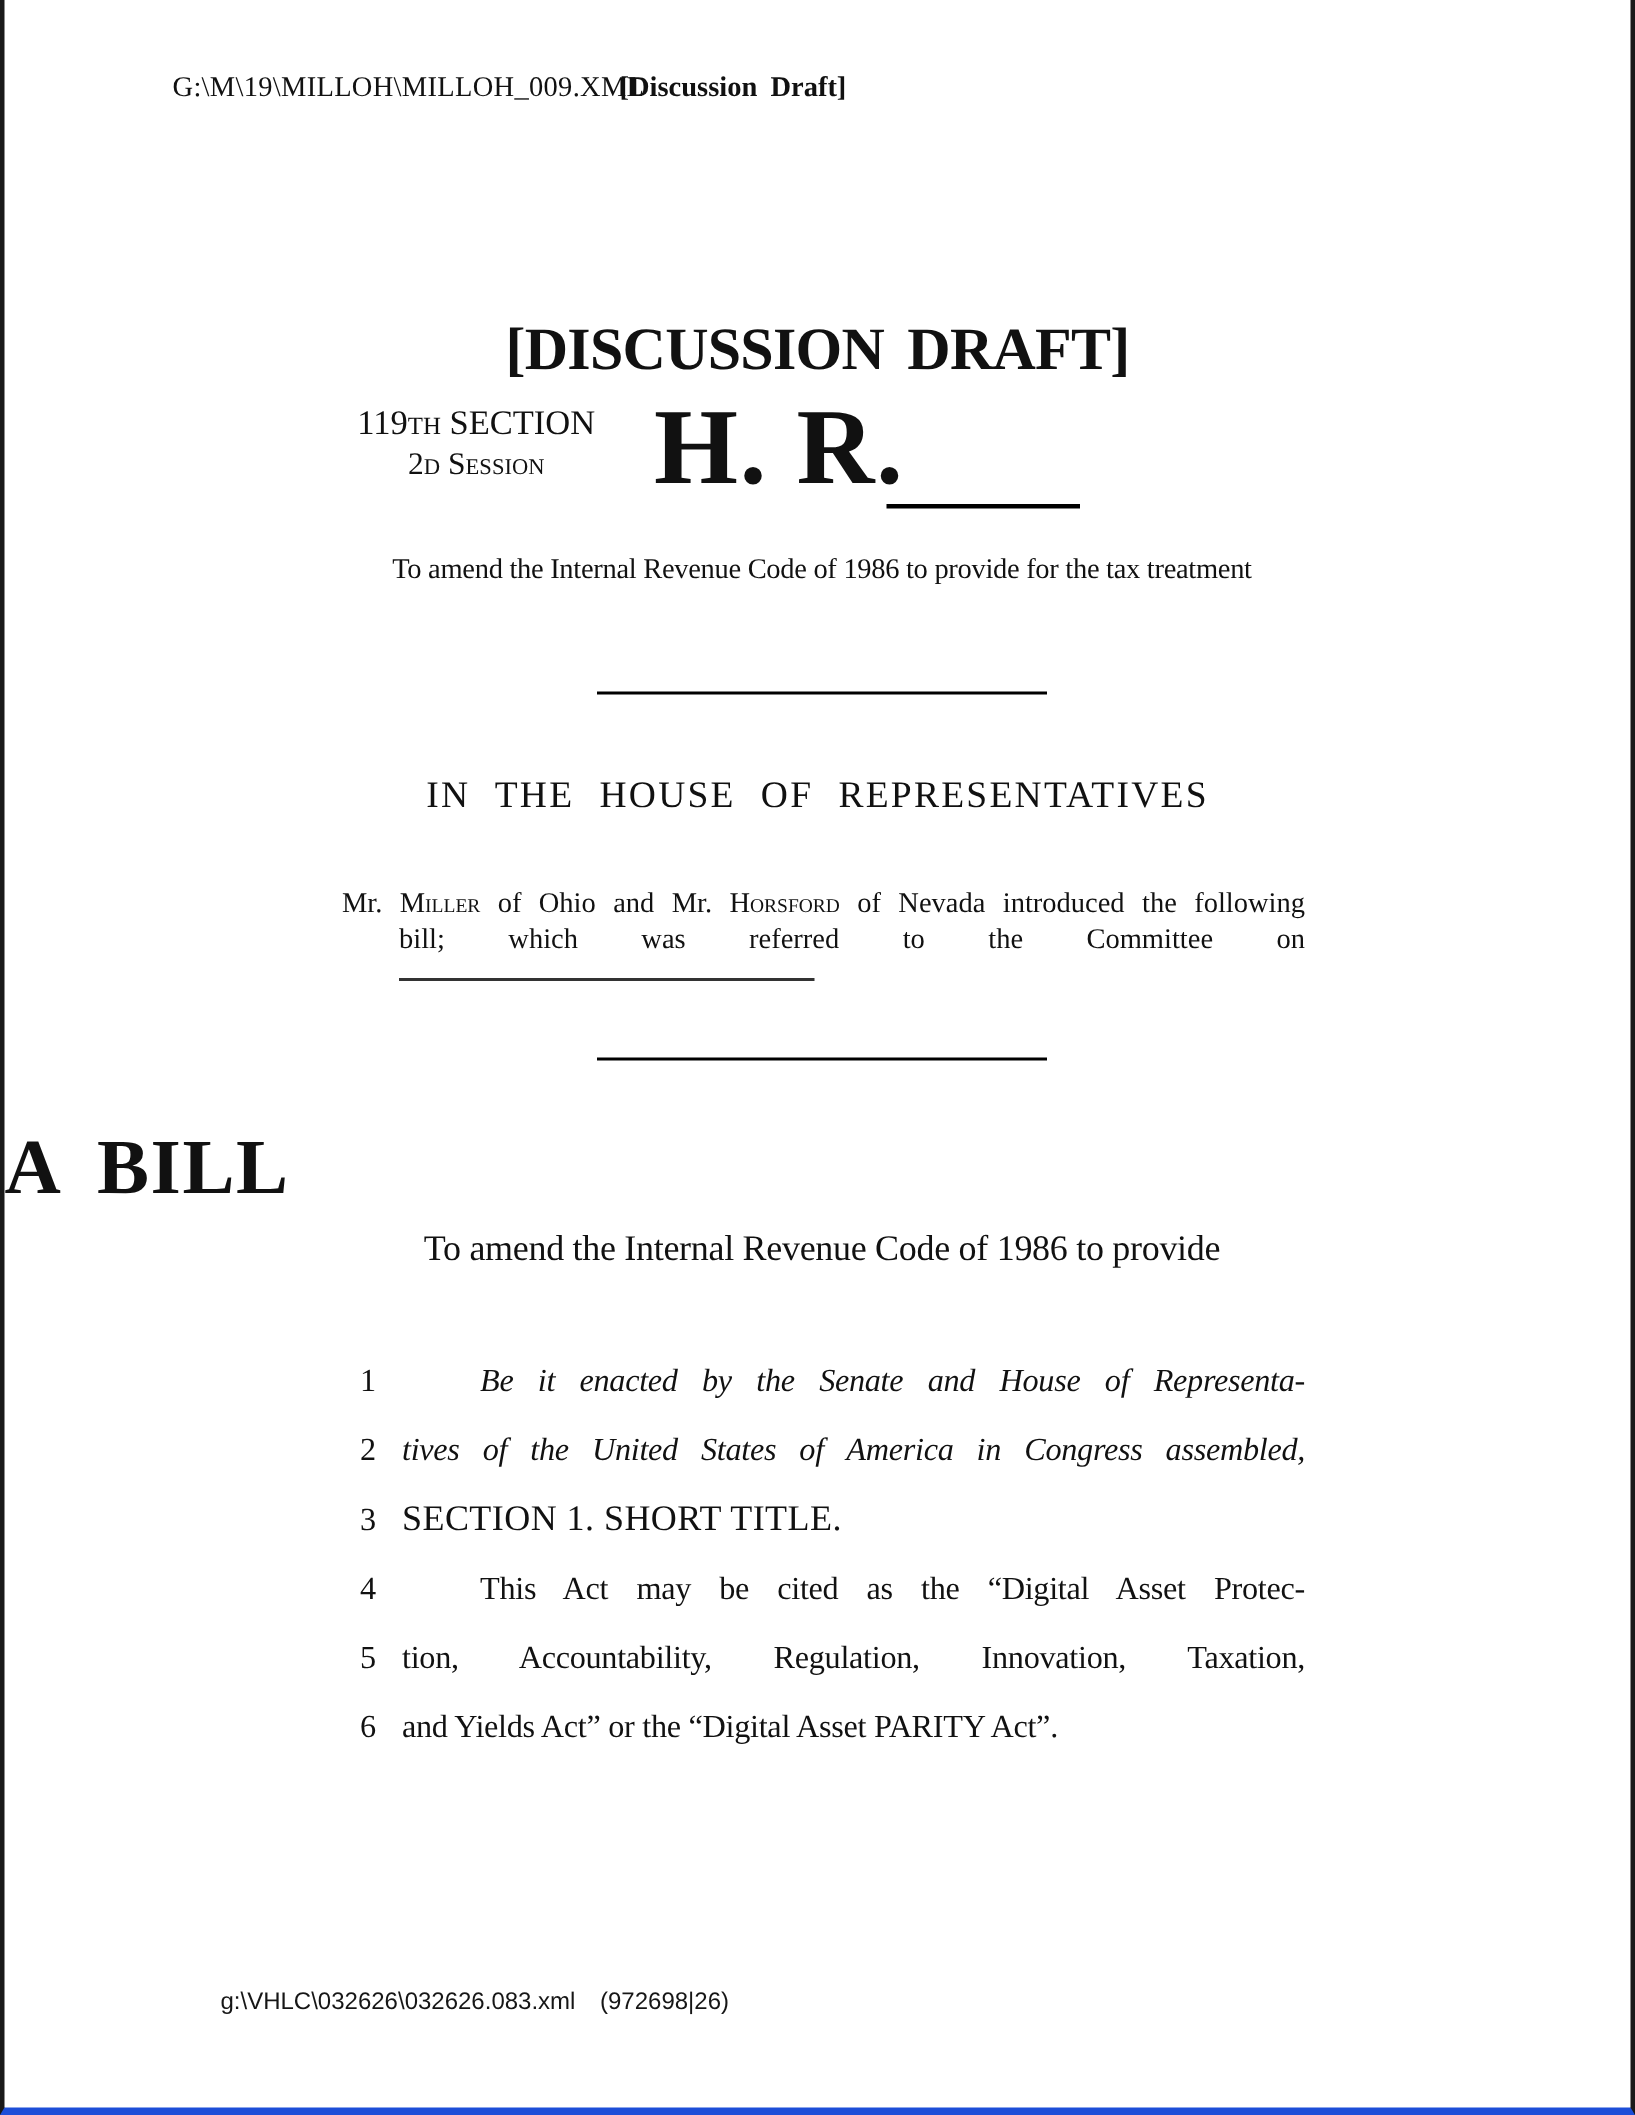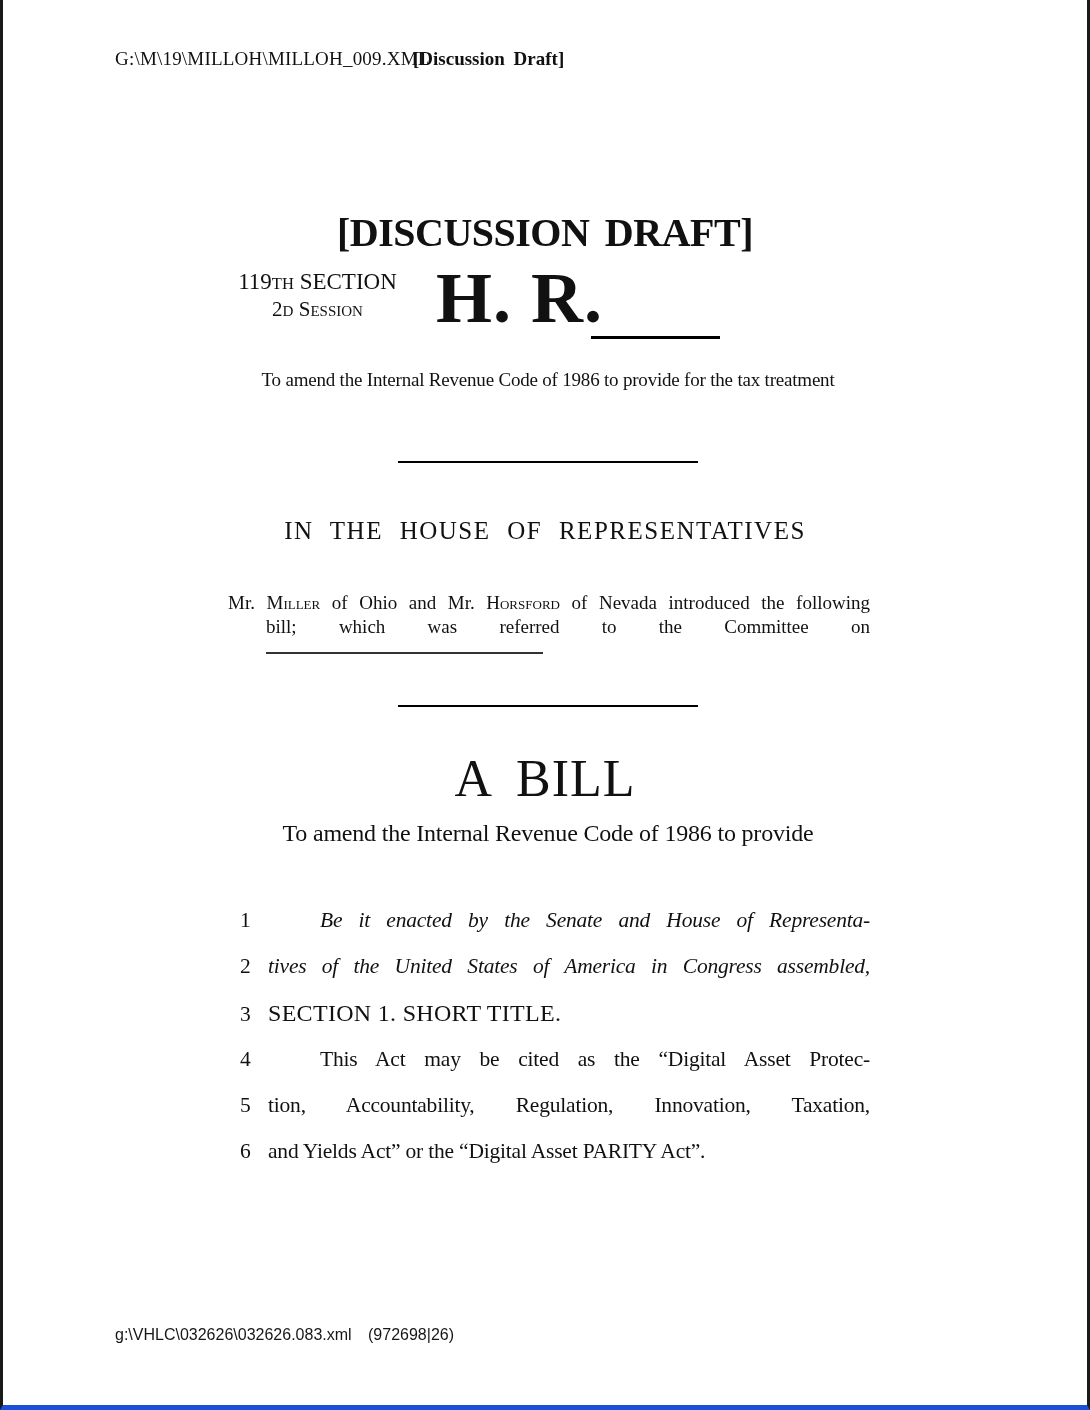--- a/index.html
+++ b/index.html
@@ -45,43 +45,43 @@
   .rule2 { top: 705px; }
   .chamber {
     left: 0; right: 0; top: 517px; text-align: center;
     font-size: 25px; letter-spacing: 1.5px; word-spacing: 9px; white-space: nowrap;
   }
   .sponsor { left: 225px; top: 591px; width: 642px; font-size: 19px; line-height: 23.5px; }
   .sponsor-l1 { text-align: justify; text-align-last: justify; white-space: nowrap; }
   .sponsor-l2 { margin-left: 38px; text-align: justify; text-align-last: justify; white-space: nowrap; }
   .committee-blank { margin-left: 38px; margin-top: 14px; width: 277px; height: 0; border-top: 2px solid #333; }
   .bill-head {
-    left: 0; right: 0; top: 750px; text-align: center;
-    font-size: 52px; font-weight: normal; line-height: 57px; word-spacing: 12px; letter-spacing: 1px;
+    left: 0; right: 0; top: 750px; text-align: left;
+    font-size: 52px; font-weight: bold; line-height: 57px; word-spacing: 12px; letter-spacing: 1px;
   }
   .bill-title {
     left: 150px; top: 815px; width: 790px; text-align: center;
     font-size: 24px; line-height: 36px; letter-spacing: -0.2px;
   }
   
   .body-lines { left: 237px; top: 897px; width: 630px; font-size: 21.5px; }
   .bl { display: flex; height: 46.3px; line-height: 46.3px; align-items: baseline; }
   .ln { flex: 0 0 28px; }
   .lt { flex: 1 1 auto; letter-spacing: -0.2px; }
   .ital { font-style: italic; }
   .ind { text-indent: 52px; }
   .just { text-align: justify; text-align-last: justify; white-space: nowrap; }
   .sec { font-weight: normal; font-size: 24px; letter-spacing: 0.3px; }
   
   .footer {
     left: 112px; top: 1324px; width: 600px;
     font-family: "Liberation Sans", "DejaVu Sans", sans-serif;
     font-size: 16px; line-height: 21.5px; color: #161616;
   }
-  .f1 { position: relative; }
+  .f1 { position: relative; margin-left: 32px; }
   .docid { position: absolute; left: 253px; top: 0; }
 </style>
 </head>
 <body>
 
 <div class="page">
 
   <span class="abs hdr-path">G:\M\19\MILLOH\MILLOH_009.XML</span>
   <span class="abs hdr-draft">[Discussion Draft]</span>
 

